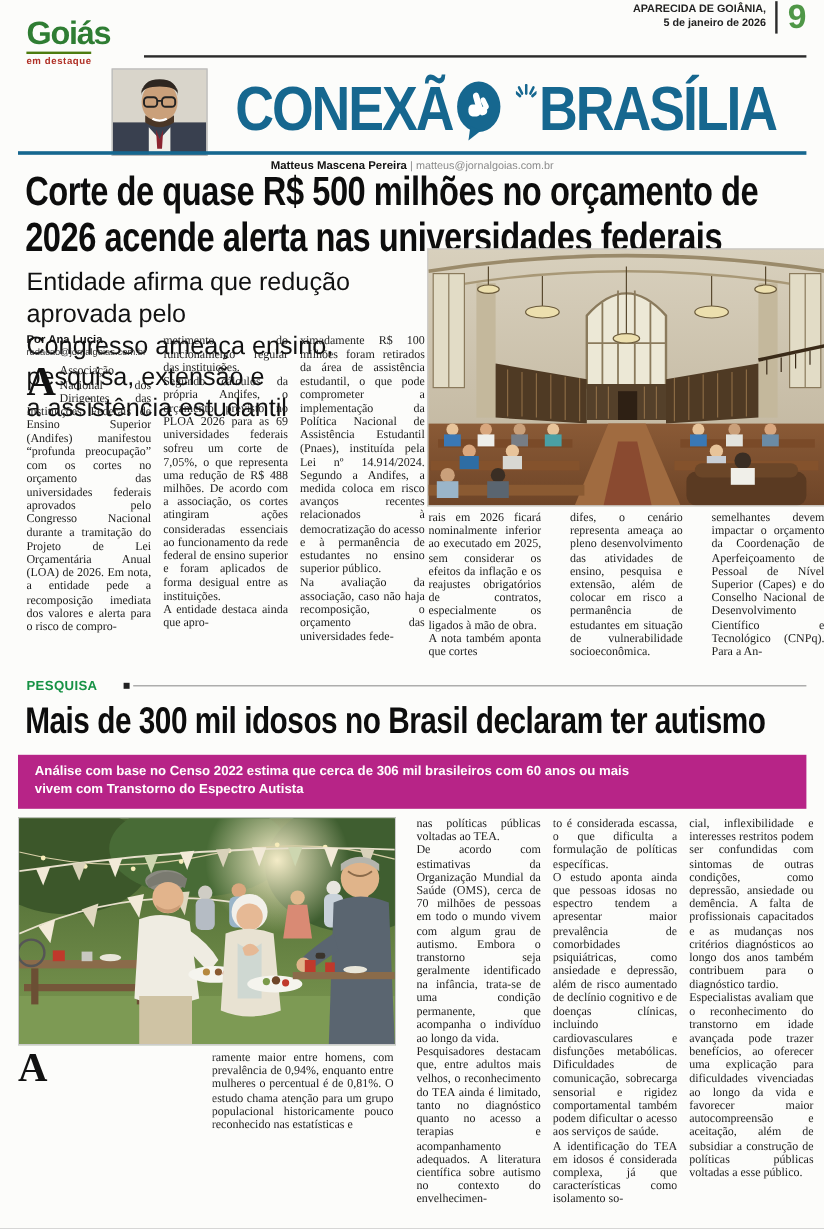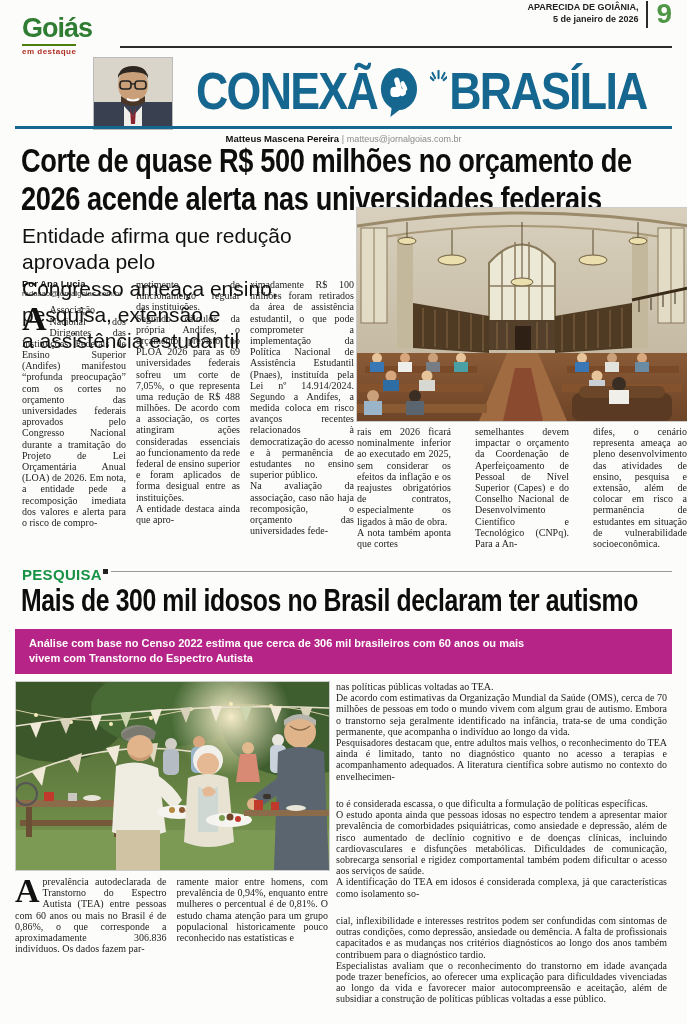--- a/index.html
+++ b/index.html
@@ -38,33 +38,33 @@
   .colgroup { position:absolute; display:flex; gap:10px; }
   .a1-left  { left:22px;  top:279px; width:332px; height:288px; }
   .a1-right { left:357px; top:426px; width:330px; height:140px;gap:24px; }
   .col { flex:1 1 0; overflow:hidden; font-size:10px; line-height:1.12; text-align:justify; }
   .coltext { white-space:pre-line; }
   .col-byline { font-family:"Liberation Sans",sans-serif; margin-bottom:6px; }
   .col-byline .author { font-weight:bold; font-size:9.5px; color:#111; display:block; }
   .col-byline .mail { font-size:7.8px; color:#333; display:block; }
   .dropcap { float:left; font-weight:bold; font-size:34px; line-height:0.78; padding:2px 3px 0 0; color:#111; }
   
-  .sec-label { position:absolute; left:22px; top:566px; font-family:"Liberation Sans",sans-serif; font-weight:bold; font-size:15px; color:#179245; letter-spacing:0.3px; }
+  .sec-label { position:absolute; left:22px; top:566px; font-family:"Liberation Sans",sans-serif; font-weight:bold; font-size:11px; color:#179245; letter-spacing:0.3px; }
   .sec-rule { position:absolute; left:103px; right:15px; top:569px; display:flex; align-items:center; }
   .sec-rule .dot { width:5px; height:5px; background:#222; margin-right:3px; }
   .sec-rule .line { flex:1; border-top:1px solid #999; }
   
   .headline2 { position:absolute; left:21px; top:583px; white-space:nowrap; transform:scaleX(0.80); transform-origin:left top;
     font-family:"Liberation Sans",sans-serif; font-weight:bold; font-size:31px; color:#0d0d0d; letter-spacing:-0.5px; }
   .banner2 { position:absolute; left:15px; right:15px; top:629px; background:#b72487; color:#fff;
     font-family:"Liberation Sans",sans-serif; font-weight:bold; font-size:11px; line-height:1.35;
     padding:7px 14px 8px 14px; white-space:pre-line; box-sizing:border-box; }
   .photo2 { position:absolute; left:15px; top:681px; width:313px; height:188px; border:1px solid #ccc; background:#5d7c42; }
   .a2-left  { left:15px;  top:876px; width:313px; height:146px; }
-  .a2-right { left:336px; top:681px; width:331px; height:341px;flex-direction:column; }
+  .a2-right { left:347px; top:681px; width:331px; height:341px; }
   svg { display:block; }
 </style>
 </head>
 <body>
 
 <div class="page">
 
   <div class="masthead">
     <div class="masthead-title">Goiás</div>
     <div class="masthead-sub">em destaque</div>
@@ -266,22 +266,22 @@
     <div class="col"><span class="coltext">metimento do funcionamento regular das instituições.
 Segundo cálculos da própria Andifes, o orçamento previsto no PLOA 2026 para as 69 universidades federais sofreu um corte de 7,05%, o que representa uma redução de R$ 488 milhões. De acordo com a associação, os cortes atingiram ações consideradas essenciais ao funcionamento da rede federal de ensino superior e foram aplicados de forma desigual entre as instituições.
 A entidade destaca ainda que apro-</span></div>
     <div class="col"><span class="coltext">ximadamente R$ 100 milhões foram retirados da área de assistência estudantil, o que pode comprometer a implementação da Política Nacional de Assistência Estudantil (Pnaes), instituída pela Lei nº 14.914/2024. Segundo a Andifes, a medida coloca em risco avanços recentes relacionados à democratização do acesso e à permanência de estudantes no ensino superior público.
 Na avaliação da associação, caso não haja recomposição, o orçamento das universidades fede-</span></div>
   </div>
 
   <div class="colgroup a1-right">
     <div class="col"><span class="coltext">rais em 2026 ficará nominalmente inferior ao executado em 2025, sem considerar os efeitos da inflação e os reajustes obrigatórios de contratos, especialmente os ligados à mão de obra.
 A nota também aponta que cortes</span></div>
+    <div class="col"><span class="coltext">difes, o cenário representa ameaça ao pleno desenvolvimento das atividades de ensino, pesquisa e extensão, além de colocar em risco a permanência de estudantes em situação de vulnerabilidade socioeconômica.</span></div>
     <div class="col"><span class="coltext">semelhantes devem impactar o orçamento da Coordenação de Aperfeiçoamento de Pessoal de Nível Superior (Capes) e do Conselho Nacional de Desenvolvimento Científico e Tecnológico (CNPq). Para a An-</span></div>
-    <div class="col"><span class="coltext">difes, o cenário representa ameaça ao pleno desenvolvimento das atividades de ensino, pesquisa e extensão, além de colocar em risco a permanência de estudantes em situação de vulnerabilidade socioeconômica.</span></div>
   </div>
 
   <div class="sec-label">PESQUISA</div>
   <div class="sec-rule">
     <span class="dot"></span>
     <span class="line"></span>
   </div>
 
   <h2 class="headline2" style="margin:0">Mais de 300 mil idosos no Brasil declaram ter autismo</h2>
   <div class="banner2">Análise com base no Censo 2022 estima que cerca de 306 mil brasileiros com 60 anos ou mais
@@ -398,21 +398,21 @@
 
       <rect x="228" y="128" width="85" height="6" fill="#8a6b4a"></rect>
       <rect x="238" y="118" width="9" height="10" fill="#c0392b"></rect>
         <rect x="255" y="120" width="8" height="8" fill="#c0392b"></rect>
       <ellipse cx="280" cy="126" rx="10" ry="3" fill="#e8e6da"></ellipse>
     </svg>
   </div>
 
   <div class="colgroup a2-left">
     <div class="col">
-      <span class="dropcap">A</span><span class="coltext">prevalência autodeclarada de Transtorno do Espectro Autista (TEA) entre pessoas com 60 anos ou mais no Brasil é de 0,86%, o que corresponde a aproximadamente 306.836 indivíduos. Os dados fazem par-</span>
+      <span class="dropcap">A</span>
     </div>
     <div class="col"><span class="coltext">ramente maior entre homens, com prevalência de 0,94%, enquanto entre mulheres o percentual é de 0,81%. O estudo chama atenção para um grupo populacional historicamente pouco reconhecido nas estatísticas e</span></div>
   </div>
 
   <div class="colgroup a2-right">
     <div class="col"><span class="coltext">nas políticas públicas voltadas ao TEA.
 De acordo com estimativas da Organização Mundial da Saúde (OMS), cerca de 70 milhões de pessoas em todo o mundo vivem com algum grau de autismo. Embora o transtorno seja geralmente identificado na infância, trata-se de uma condição permanente, que acompanha o indivíduo ao longo da vida.
 Pesquisadores destacam que, entre adultos mais velhos, o reconhecimento do TEA ainda é limitado, tanto no diagnóstico quanto no acesso a terapias e acompanhamento adequados. A literatura científica sobre autismo no contexto do envelhecimen-</span></div>
     <div class="col"><span class="coltext">to é considerada escassa, o que dificulta a formulação de políticas específicas.
 O estudo aponta ainda que pessoas idosas no espectro tendem a apresentar maior prevalência de comorbidades psiquiátricas, como ansiedade e depressão, além de risco aumentado de declínio cognitivo e de doenças clínicas, incluindo cardiovasculares e disfunções metabólicas. Dificuldades de comunicação, sobrecarga sensorial e rigidez comportamental também podem dificultar o acesso aos serviços de saúde.

